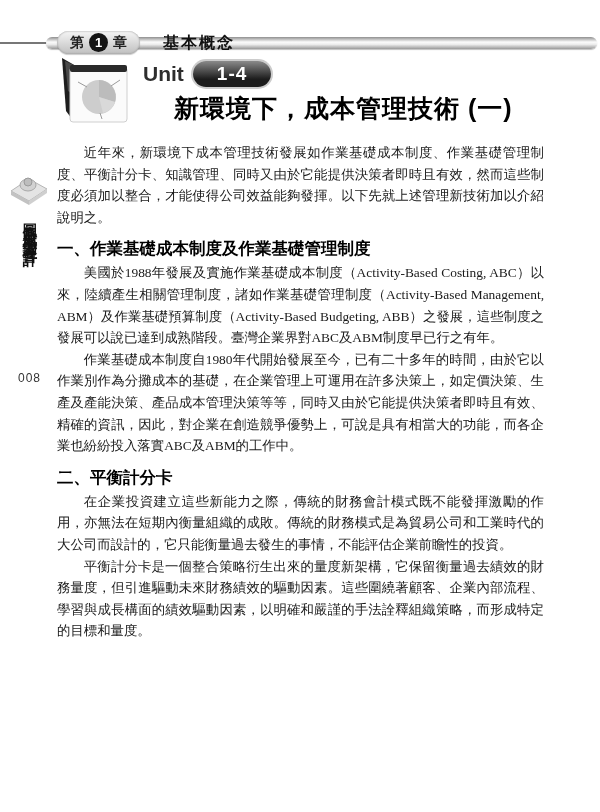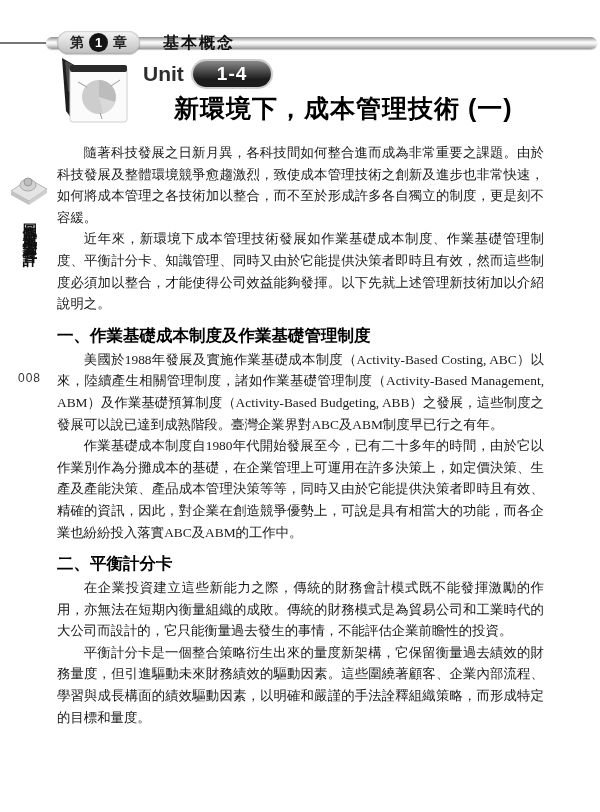--- a/index.html
+++ b/index.html
@@ -139,21 +139,20 @@
     <polygon points="2,28 20,16 38,26 20,38" fill="#e4e4e4" stroke="#b5b5b5" stroke-width="1"></polygon>
     <polygon points="2,28 20,38 20,42 2,32" fill="#c2c2c2"></polygon>
     <polygon points="38,26 38,30 20,42 20,38" fill="#cfcfcf"></polygon>
     <ellipse cx="19" cy="22" rx="8" ry="6" fill="#d2d2d2" stroke="#a8a8a8" stroke-width="1"></ellipse>
     <circle cx="19" cy="19" r="4" fill="#bdbdbd" stroke="#9a9a9a" stroke-width="1"></circle>
   </svg>
   <div class="side-title">圖解成本與管理會計</div>
   <div class="page-num">008</div>
 
   <div class="body-text">
-    <p>隨著科技發展之日新月異，各科技間如何整合進而成為非常重要之課題。由於科技發展及整體環境競爭愈趨激烈，致使成本管理技術之創新及進步也非常快速，如何將成本管理之各技術加以整合，而不至於形成許多各自獨立的制度，更是刻不容緩。</p>
     <p>近年來，新環境下成本管理技術發展如作業基礎成本制度、作業基礎管理制度、平衡計分卡、知識管理、同時又由於它能提供決策者即時且有效，然而這些制度必須加以整合，才能使得公司效益能夠發揮。以下先就上述管理新技術加以介紹說明之。</p>
 
     <h3>一、作業基礎成本制度及作業基礎管理制度</h3>
     <p>美國於1988年發展及實施作業基礎成本制度（Activity-Based Costing, ABC）以來，陸續產生相關管理制度，諸如作業基礎管理制度（Activity-Based Management, ABM）及作業基礎預算制度（Activity-Based Budgeting, ABB）之發展，這些制度之發展可以說已達到成熟階段。臺灣企業界對ABC及ABM制度早已行之有年。</p>
     <p>作業基礎成本制度自1980年代開始發展至今，已有二十多年的時間，由於它以作業別作為分攤成本的基礎，在企業管理上可運用在許多決策上，如定價決策、生產及產能決策、產品成本管理決策等等，同時又由於它能提供決策者即時且有效、精確的資訊，因此，對企業在創造競爭優勢上，可說是具有相當大的功能，而各企業也紛紛投入落實ABC及ABM的工作中。</p>
 
     <h3>二、平衡計分卡</h3>
     <p>在企業投資建立這些新能力之際，傳統的財務會計模式既不能發揮激勵的作用，亦無法在短期內衡量組織的成敗。傳統的財務模式是為貿易公司和工業時代的大公司而設計的，它只能衡量過去發生的事情，不能評估企業前瞻性的投資。</p>
     <p>平衡計分卡是一個整合策略衍生出來的量度新架構，它保留衡量過去績效的財務量度，但引進驅動未來財務績效的驅動因素。這些圍繞著顧客、企業內部流程、學習與成長構面的績效驅動因素，以明確和嚴謹的手法詮釋組織策略，而形成特定的目標和量度。</p>
   </div>

